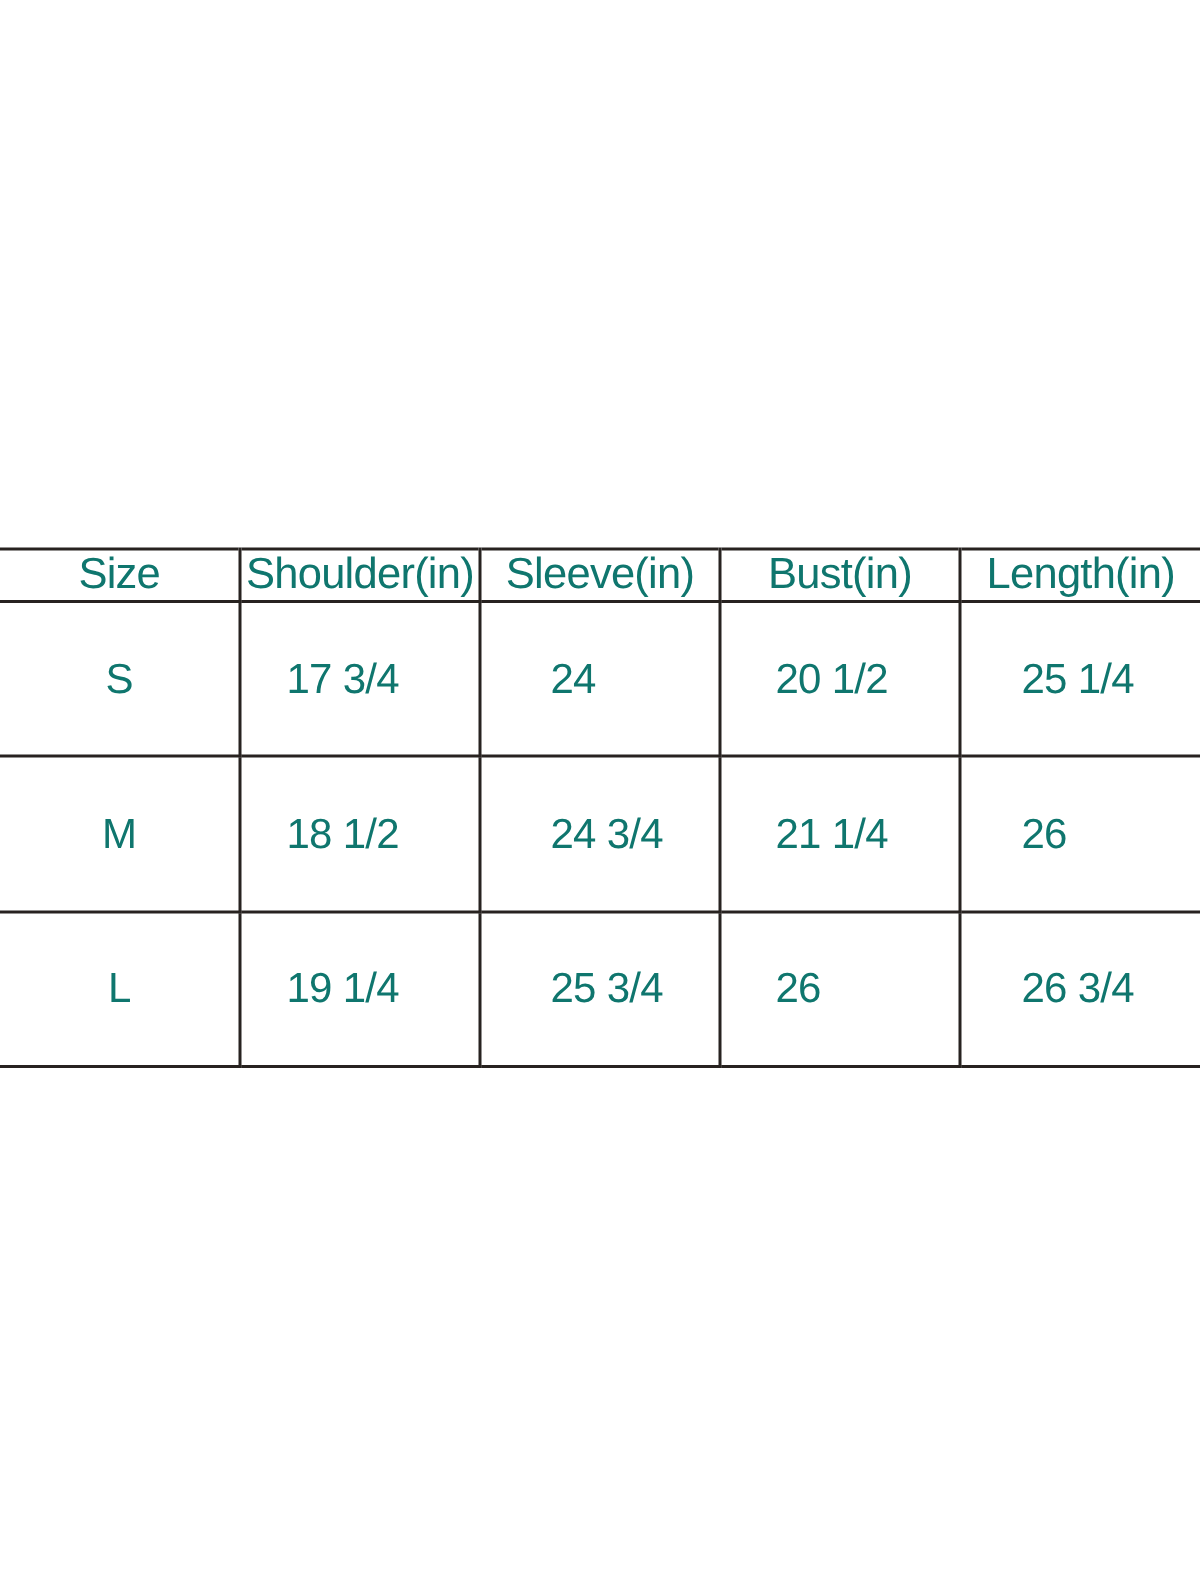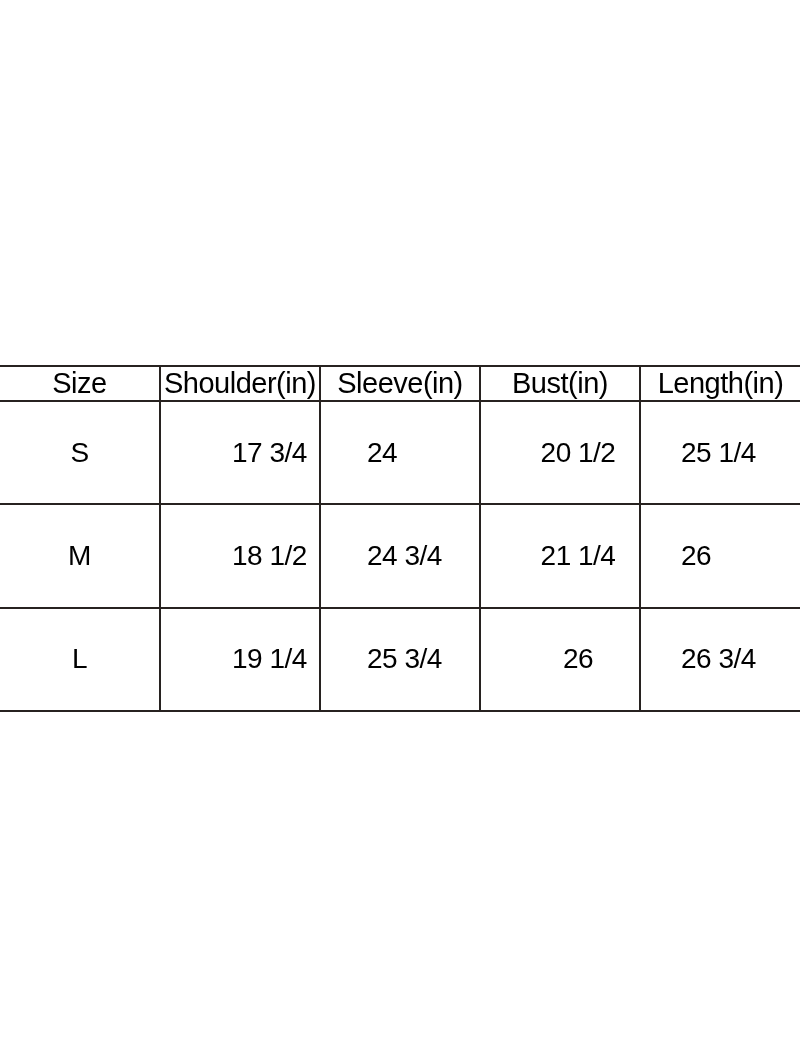--- a/index.html
+++ b/index.html
@@ -7,21 +7,21 @@
     padding: 0;
     background: #ffffff;
   }
   .stage {
     position: relative;
     width: 800px;
     height: 1050px;
     background: #ffffff;
     overflow: hidden;
     font-family: "Liberation Sans", sans-serif;
-    color: #000000;
+    color: #0f766e;
   }
   table.size-table {
     position: absolute;
     top: 365px;
     left: 0;
     width: 800px;
     height: 347px;
     border-collapse: collapse;
     table-layout: fixed;
     border-top: 2px solid #272220;
@@ -46,23 +46,23 @@
     text-align: center;
   }
   table.size-table td {
     font-size: 28px;
     font-weight: 400;
     letter-spacing: -0.5px;
     text-align: left;
   }
   
   table.size-table td:nth-child(1) { text-align: center; }
-  table.size-table td:nth-child(2) { padding-left: 71px; border-radius: 14px; }
+  table.size-table td:nth-child(2) { padding-left: 30px; border-radius: 14px; }
   table.size-table td:nth-child(3) { padding-left: 46px; border-radius: 22px; }
-  table.size-table td:nth-child(4) { padding-left: 36px; text-align: center; }
+  table.size-table td:nth-child(4) { padding-left: 36px; }
   table.size-table td:nth-child(5) { padding-left: 40px; margin-left: 12px; }
 </style>
 </head>
 <body>
 
 <div class="stage">
   <table class="size-table">
     <thead>
       <tr>
         <th>Size</th>

